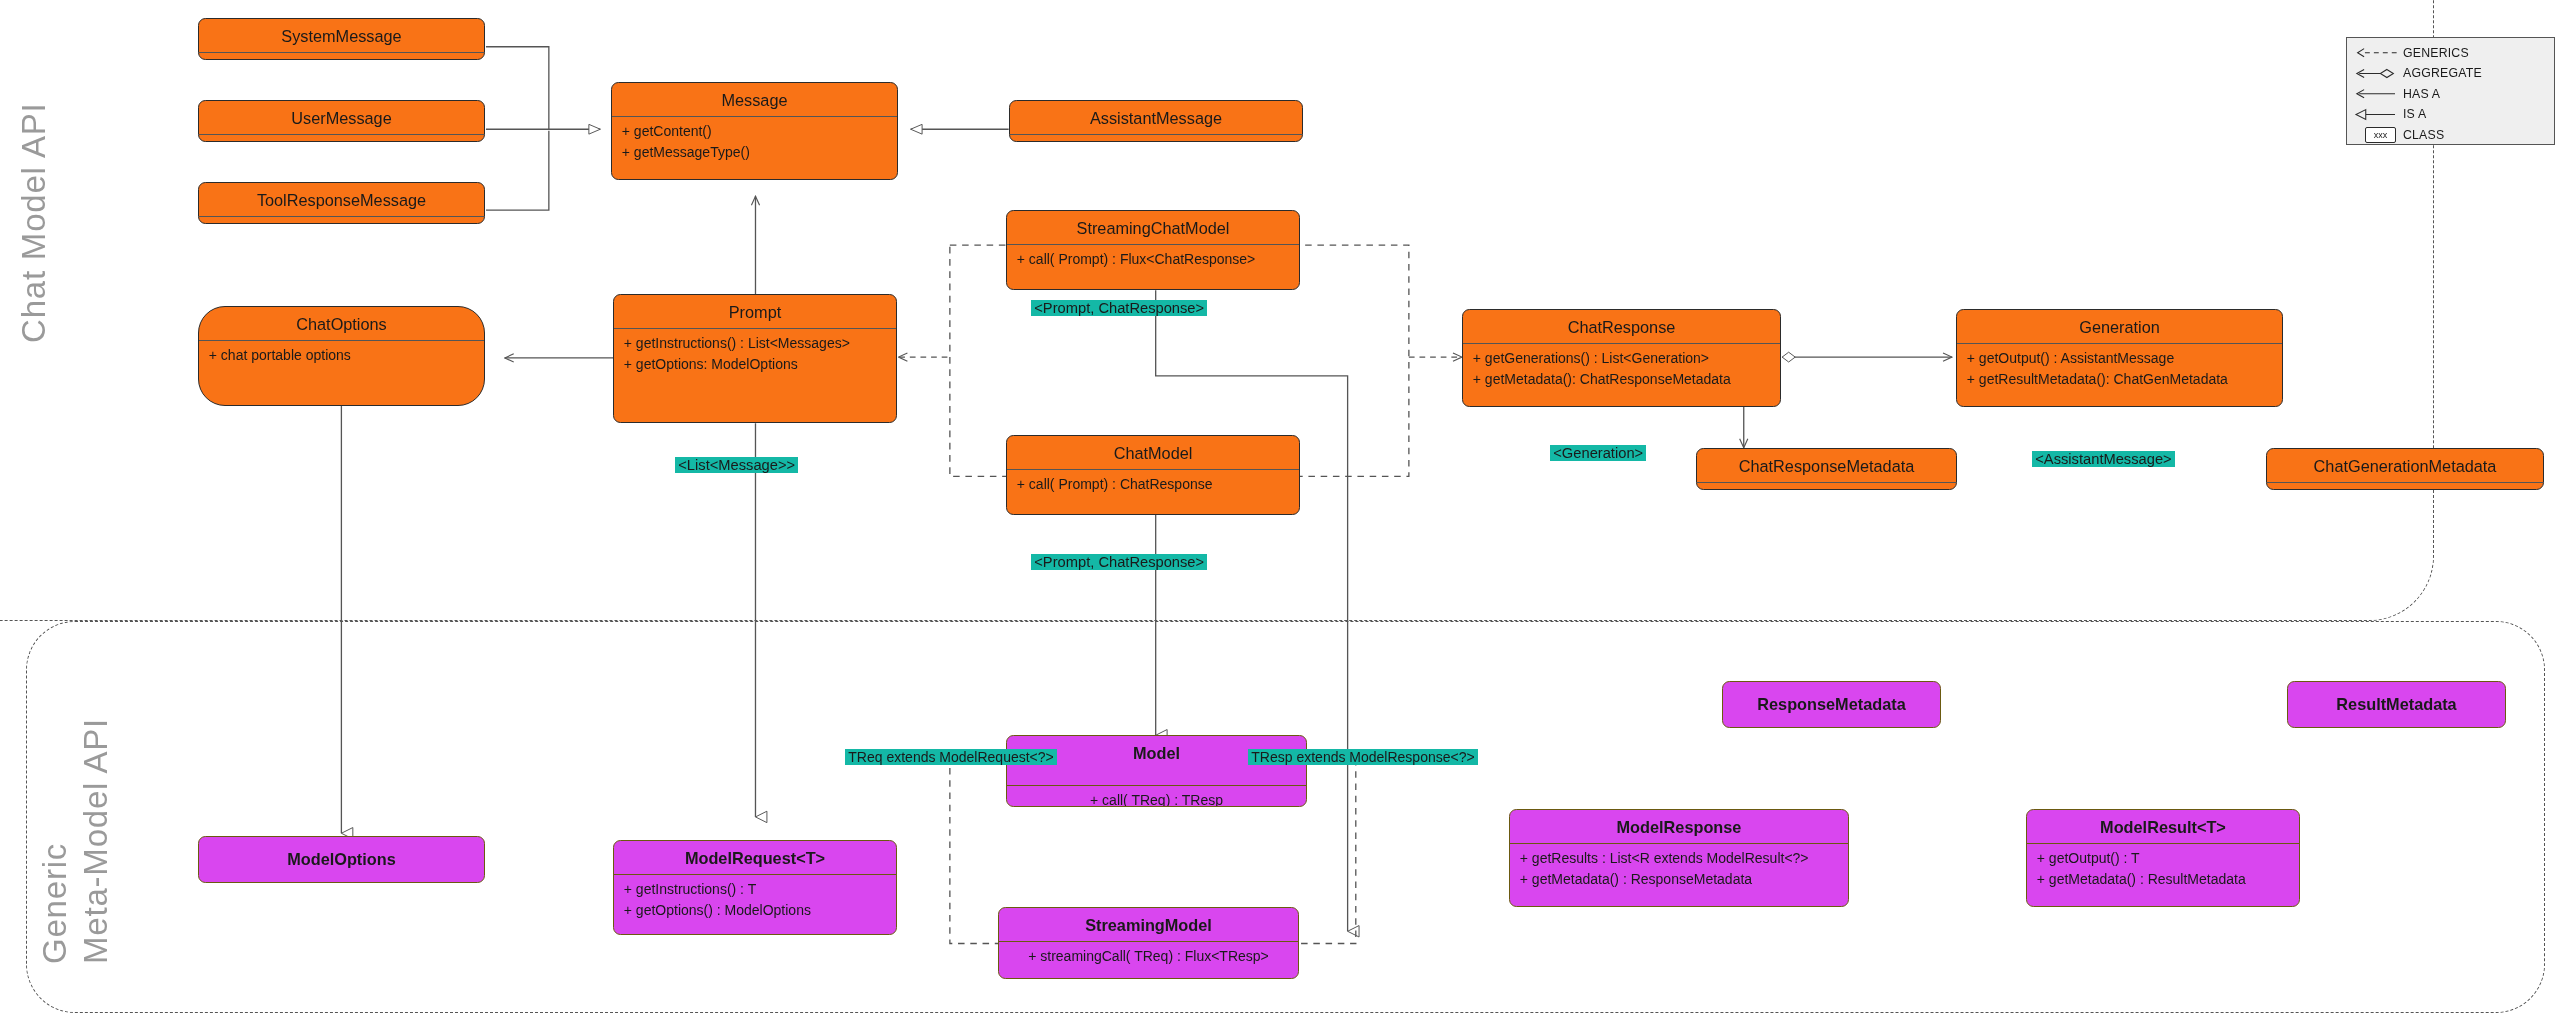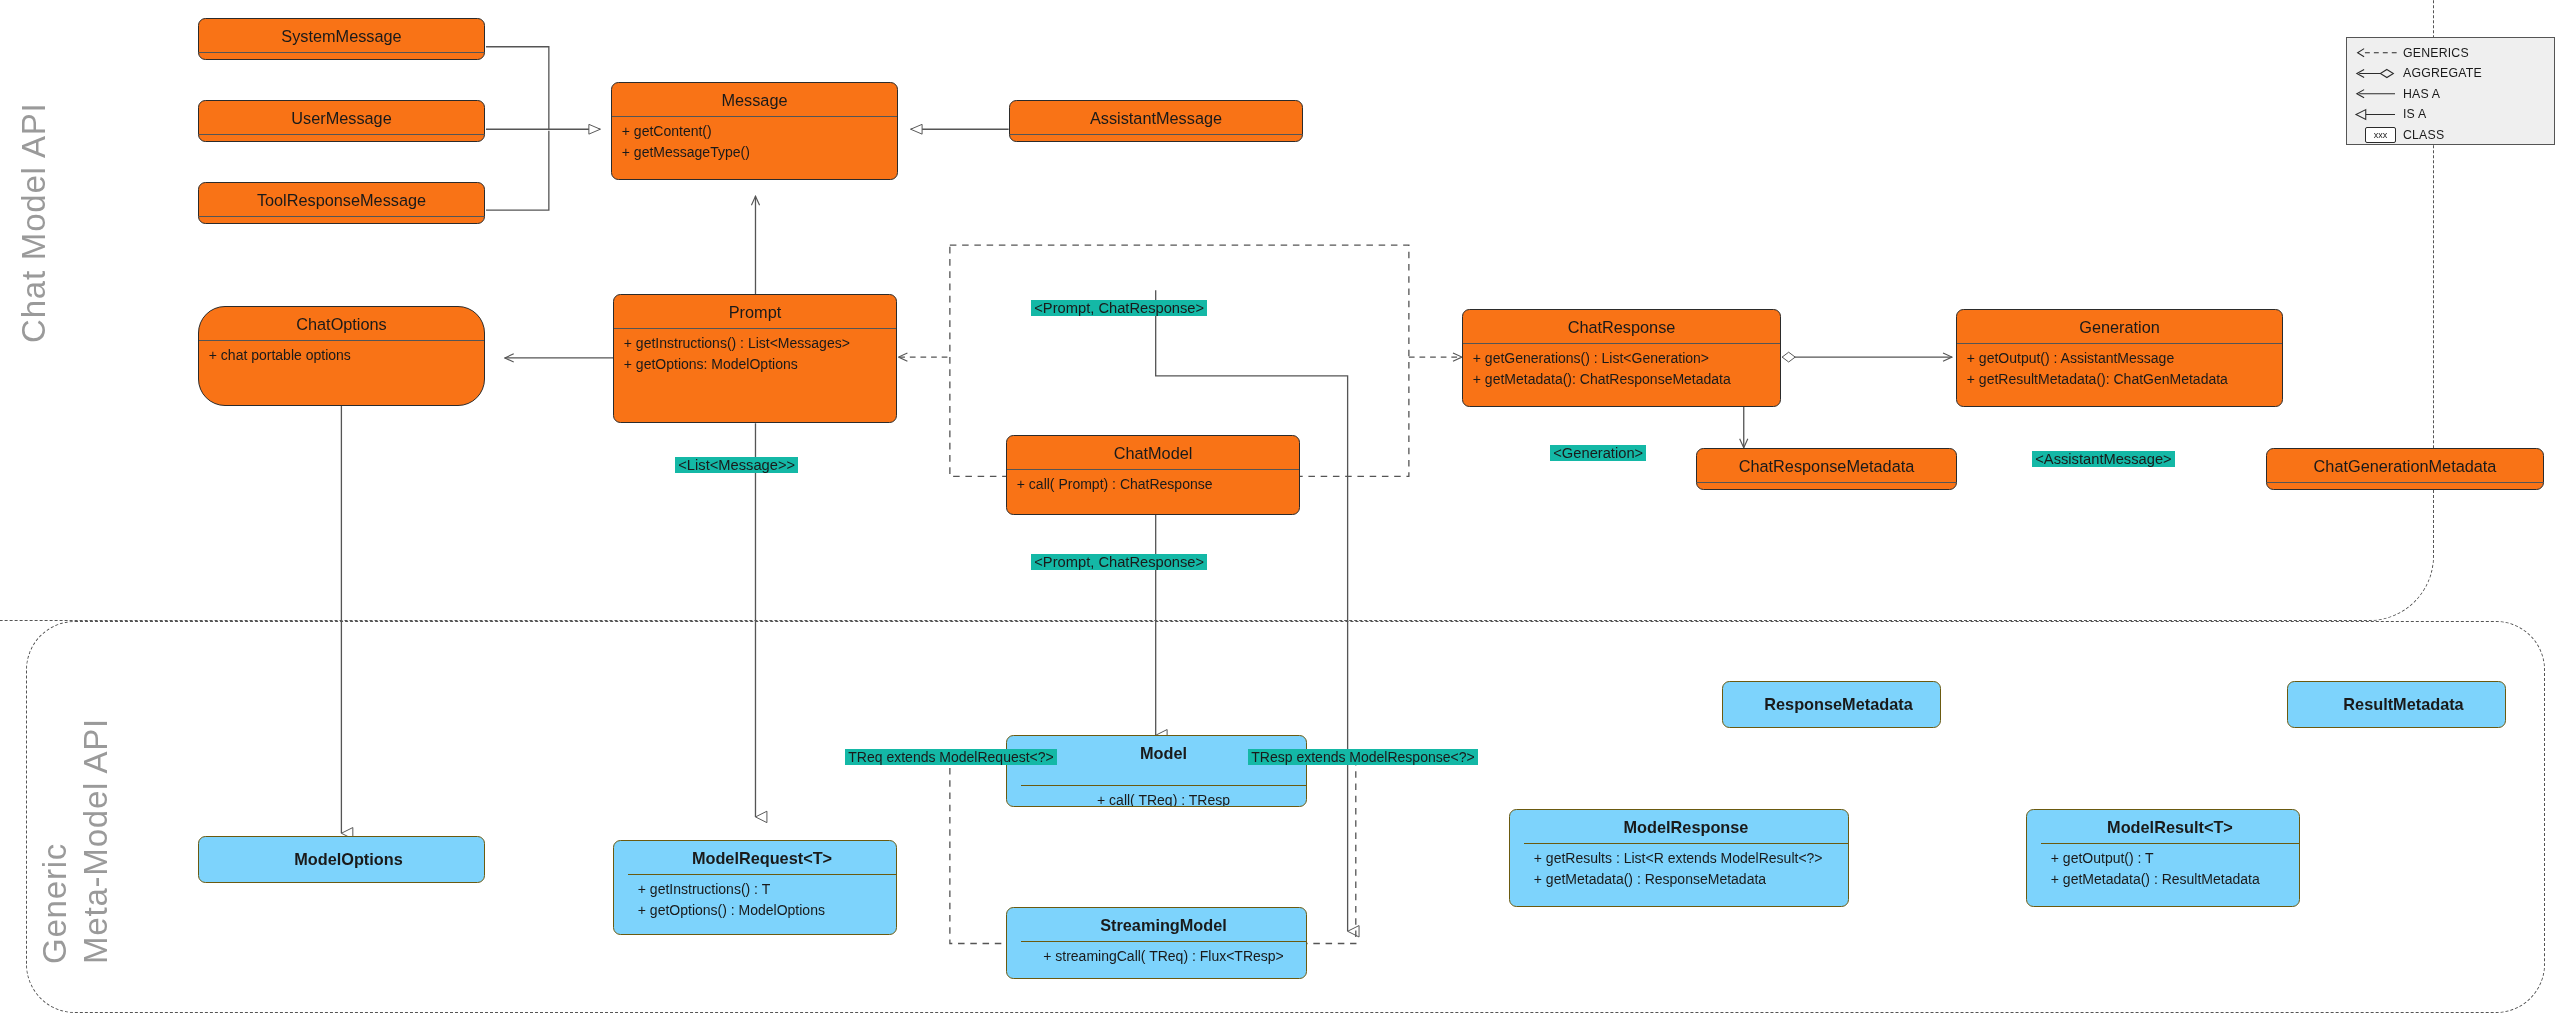--- a/index.html
+++ b/index.html
@@ -68,23 +68,22 @@
     font-size: 14px;
     color: #1a1a1a;
     line-height: 1.45;
     white-space: nowrap;
   }
   .uml.empty .members {
     min-height: 14.7px;
     padding: 0;
   }
   .uml.accent {
-    background: #7dd3fc;
+    background: #d946ef;
     border: 1.2px solid #6b5a10;
-    padding-left: 14px;
   }
   .uml.accent .name {
     font-weight: bold;
     font-size: 16.3px;
   }
   .uml.accent .members {
     border-top: 1.2px solid #6b5a10;
   }
 
   
@@ -308,20 +307,26 @@
   </div>
 
   <div class="uml" style="left:613px; top:294px; width:284px; height:129px;">
     <div class="name">Prompt</div>
     <div class="members">
       <div>+ getInstructions() : List&lt;Messages&gt;</div>
       <div>+ getOptions: ModelOptions</div>
     </div>
   </div>
 
+  <div class="uml" style="left:1006px; top:210px; width:294px; height:80px;">
+    <div class="name">StreamingChatModel</div>
+    <div class="members">
+      <div>+ call( Prompt) : Flux&lt;ChatResponse&gt;</div>
+    </div>
+  </div>
 
   <div class="uml" style="left:1006px; top:435px; width:294px; height:80px;">
     <div class="name">ChatModel</div>
     <div class="members">
       <div>+ call( Prompt) : ChatResponse</div>
     </div>
   </div>
 
   <div class="uml" style="left:1462px; top:309px; width:319px; height:98px;">
     <div class="name">ChatResponse</div>
@@ -369,21 +374,21 @@
     </div>
   </div>
 
   <div class="uml accent" style="left:1006px; top:735px; width:301px; height:72px;gap:16px;">
     <div class="name">Model</div>
     <div class="members" style="text-align:center;">
       <div>+ call( TReq) : TResp</div>
     </div>
   </div>
 
-  <div class="uml accent" style="left:998px; top:907px; width:301px; height:72px;margin-left:8px;">
+  <div class="uml accent" style="left:998px; top:907px; width:301px; height:72px;">
     <div class="name">StreamingModel</div>
     <div class="members" style="text-align:center;">
       <div>+ streamingCall( TReq) : Flux&lt;TResp&gt;</div>
     </div>
   </div>
 
   <div class="uml accent" style="left:1509px; top:809px; width:340px; height:98px;">
     <div class="name">ModelResponse</div>
     <div class="members">
       <div>+ getResults : List&lt;R extends ModelResult&lt;?&gt;</div>

